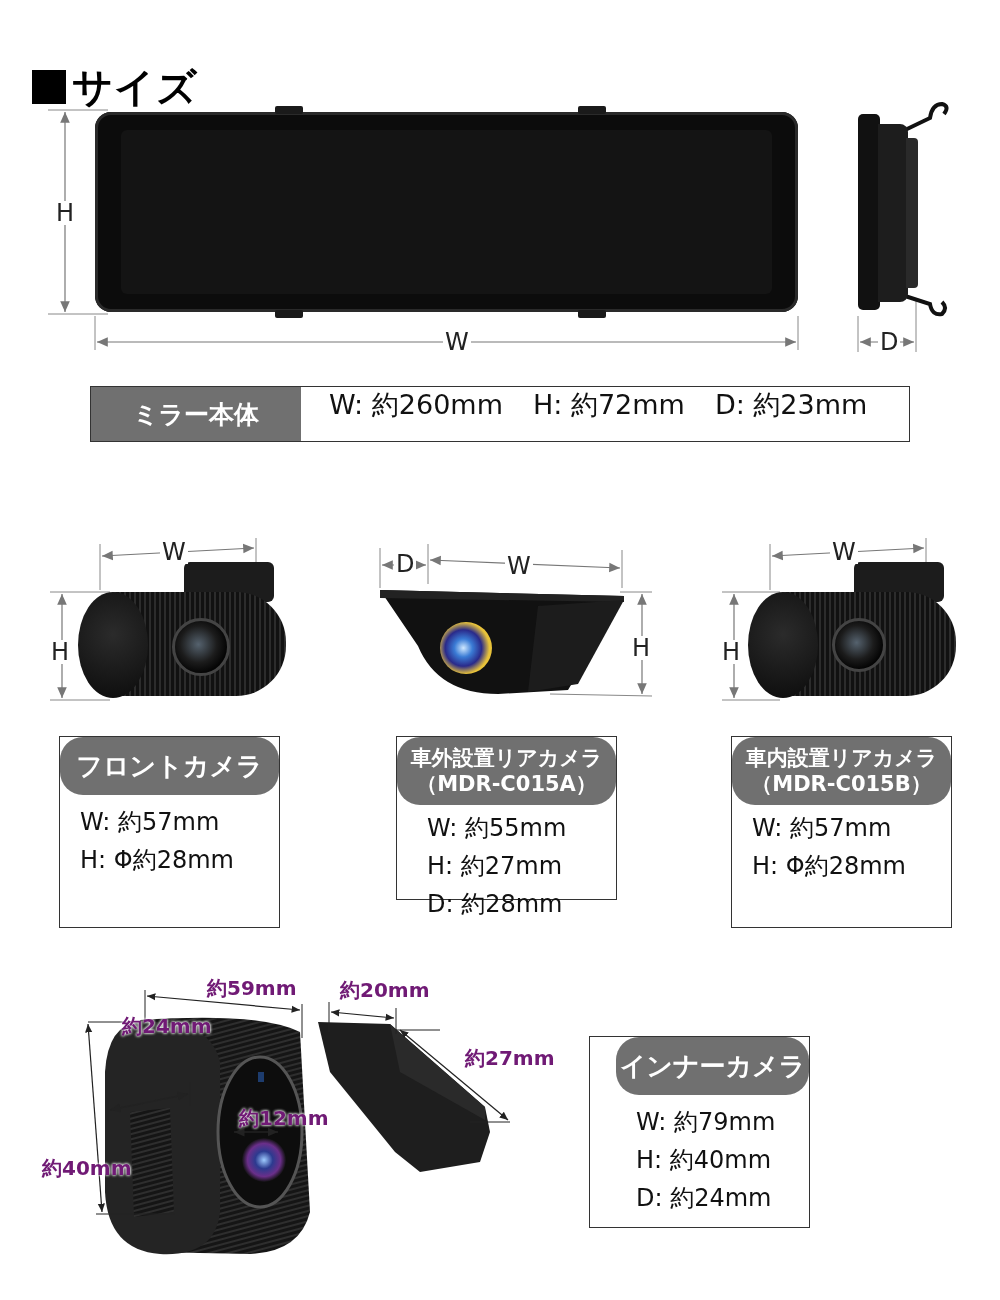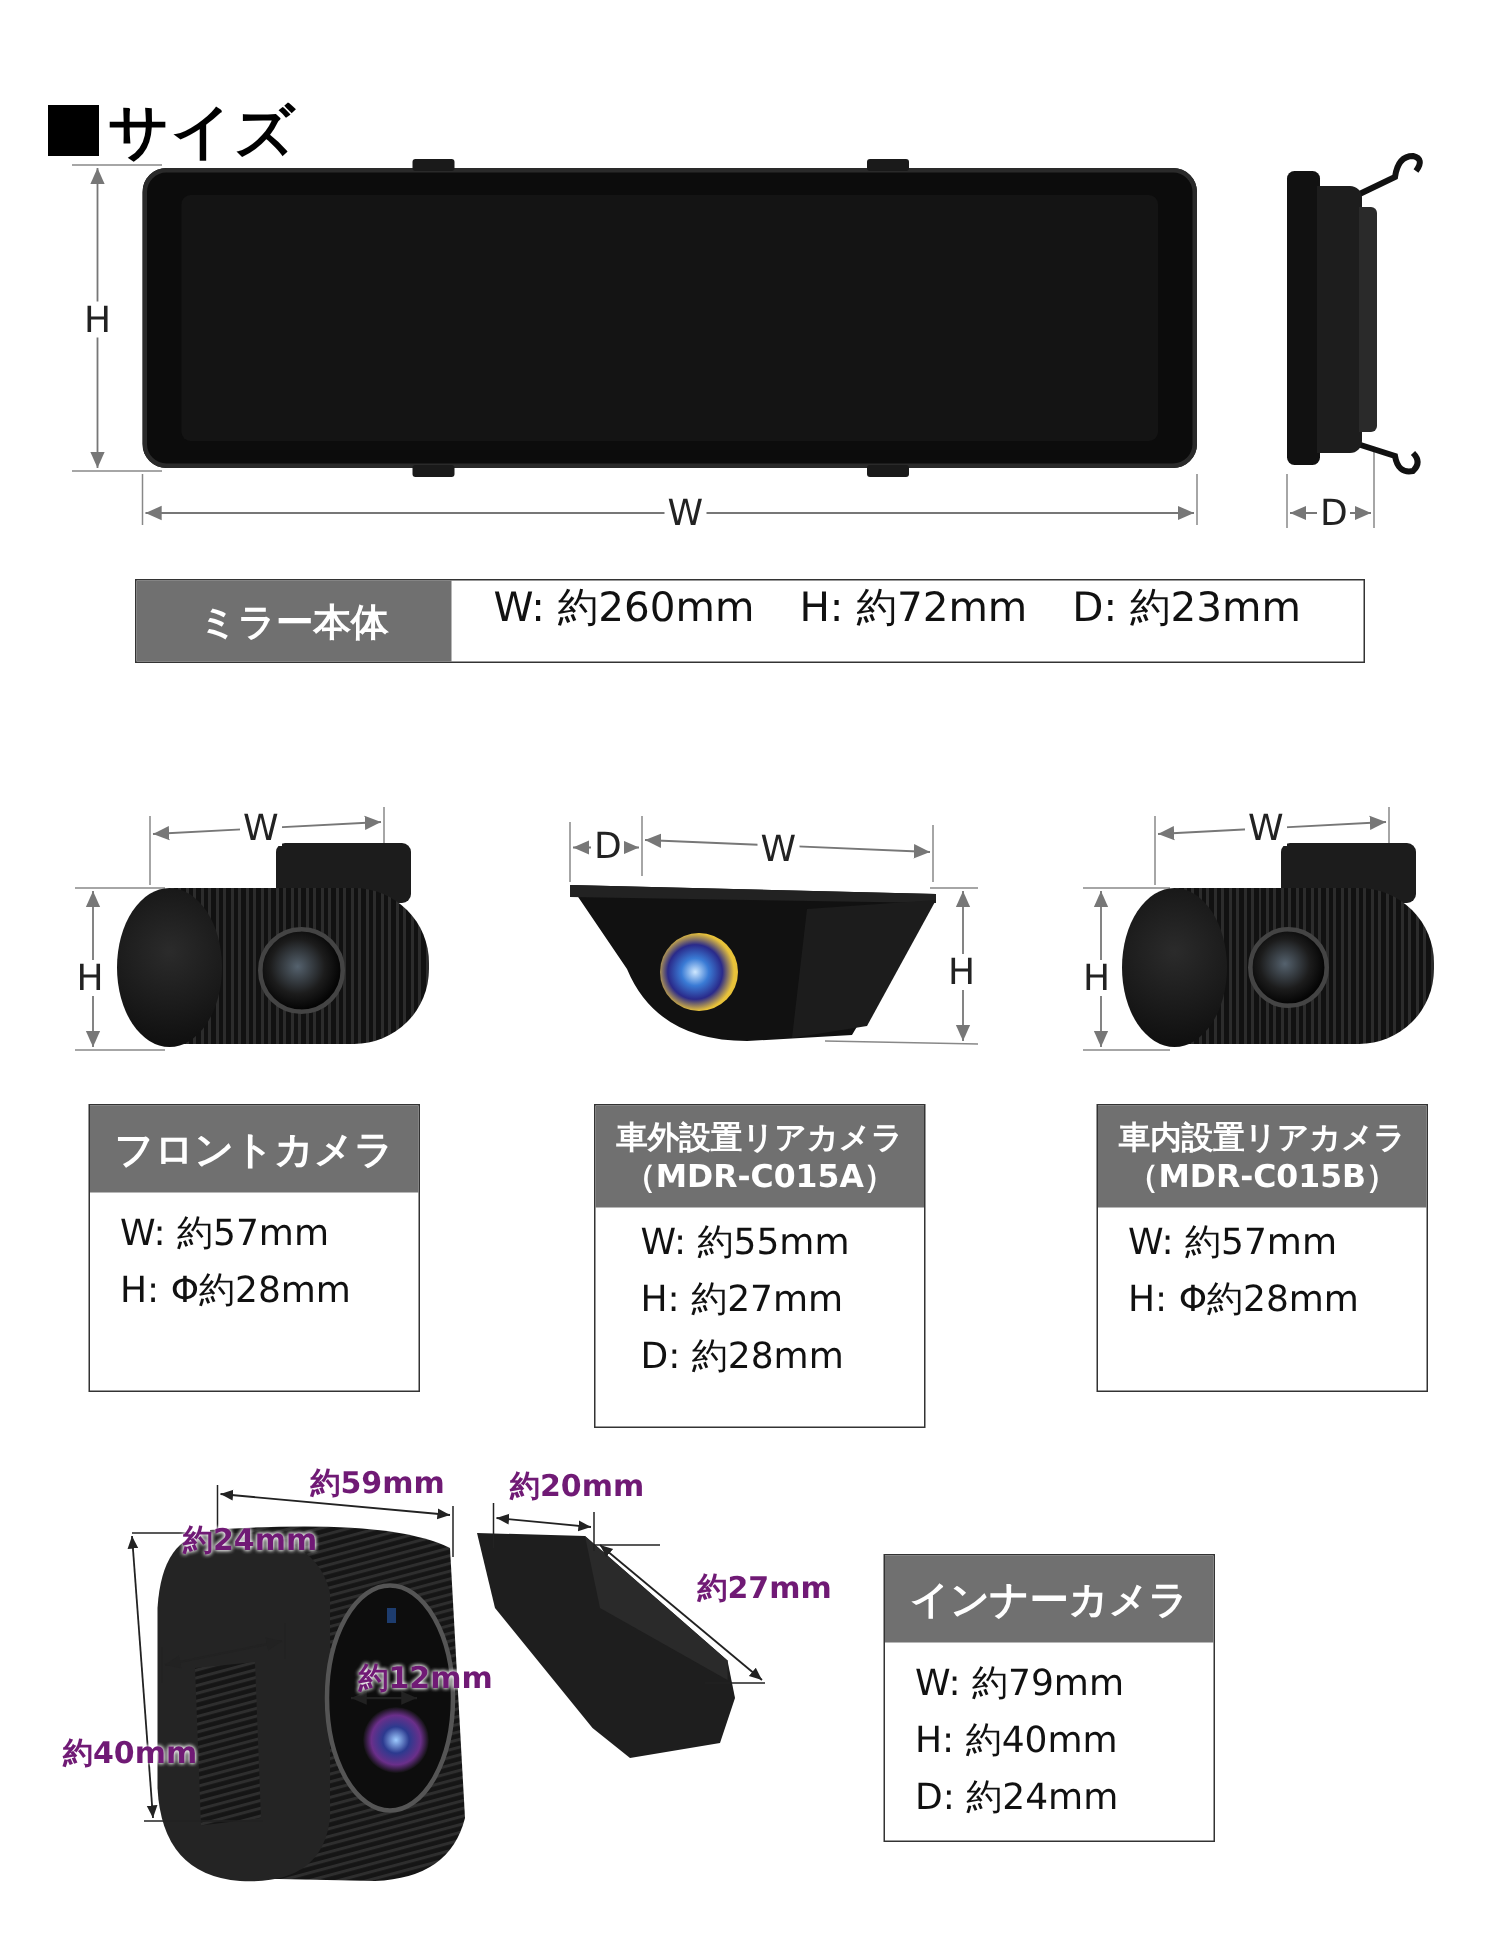--- a/index.html
+++ b/index.html
@@ -17,21 +17,21 @@
     
     .dim-label { font-size: 24px; color: #222; background: #fff; padding: 0 2px; font-family: "DejaVu Sans", sans-serif; line-height: 1; }
     .dim-label.bold { font-weight: bold; background: transparent; font-size: 20px; color: #701a75; text-shadow: 0 0 3px #fff, 0 0 3px #fff; }
 
     
     .spec-wide { left: 90px; top: 386px; width: 820px; height: 56px; border: 1.5px solid #333; display: flex; }
     .spec-wide .head { width: 210px; background: #707070; color: #fff; font-weight: bold; font-size: 25px; display: flex; align-items: center; justify-content: center; font-family: "DejaVu Sans", sans-serif; }
     .spec-wide .vals { flex: 1; display: flex; align-items: flex-start; padding-left: 28px; gap: 30px; font-size: 27px; font-family: "DejaVu Sans", sans-serif; }
 
     .spec-box { border: 1.5px solid #333; background: #fff; }
-    .spec-box .head { background: #707070; color: #fff; font-weight: bold; text-align: center; font-family: "DejaVu Sans", sans-serif; display: flex; flex-direction: column; justify-content: center; }
+    .spec-box .head { background: #707070; color: #fff; font-weight: bold; text-align: center; font-family: "DejaVu Sans", sans-serif; display: flex; flex-direction: column; justify-content: center; border-radius: 23px; }
     .spec-box .body { padding-left: 20px; font-size: 24px; font-family: "DejaVu Sans", sans-serif; line-height: 38px; padding-top: 8px; }
 
     
     .mirror { left: 95px; top: 112px; width: 703px; height: 200px; background: #0c0c0c; border-radius: 16px; box-shadow: inset 0 0 0 3px #2a2a2a; }
     .mirror .screen { position: absolute; left: 26px; top: 18px; right: 26px; bottom: 18px; background: #141414; border-radius: 6px; }
     .tab { position: absolute; width: 28px; height: 8px; background: #1a1a1a; border-radius: 2px; }
 
     .mirror-side { left: 858px; top: 114px; width: 22px; height: 196px; background: #111; border-radius: 5px; }
     .mirror-side2 { left: 878px; top: 124px; width: 30px; height: 178px; background: #1d1d1d; border-radius: 0 8px 8px 0; }
     .mirror-side3 { left: 906px; top: 138px; width: 12px; height: 150px; background: #2a2a2a; border-radius: 0 4px 4px 0; }
@@ -170,21 +170,21 @@
 <div class="abs spec-box" style="left:59px;top:736px;width:221px;height:192px;">
   <div class="head" style="height:58px;font-size:26px;">
     <span>フロントカメラ</span>
   </div>
   <div class="body">
     <div>W: 約57mm</div>
     <div>H: Φ約28mm</div>
   </div>
 </div>
 
-<div class="abs spec-box" style="left:396px;top:736px;width:221px;height:216px;">
+<div class="abs spec-box" style="left:396px;top:736px;width:221px;height:164px;">
   <div class="head" style="height:68px;font-size:21px;line-height:26px;">
     <span>車外設置リアカメラ</span>
     <span>（MDR-C015A）</span>
   </div>
   <div class="body" style="padding-left:30px;padding-top:4px;">
     <div>W: 約55mm</div>
     <div>H: 約27mm</div>
     <div>D: 約28mm</div>
   </div>
 </div>
@@ -259,21 +259,21 @@
   <line x1="88" y1="64" x2="102" y2="252" stroke="#222" stroke-width="1.2" marker-start="url(#arr3)" marker-end="url(#arr3)"></line>
 </svg>
 
 <span class="abs dim-label bold" style="left:205px;top:978px;">約59mm</span>
 <span class="abs dim-label bold" style="left:338px;top:980px;">約20mm</span>
 <span class="abs dim-label bold" style="left:463px;top:1048px;">約27mm</span>
 <span class="abs dim-label bold" style="left:120px;top:1016px;">約24mm</span>
 <span class="abs dim-label bold" style="left:237px;top:1108px;">約12mm</span>
 <span class="abs dim-label bold" style="left:40px;top:1158px;">約40mm</span>
 
-<div class="abs spec-box" style="left:589px;top:1036px;width:221px;height:192px;">
+<div class="abs spec-box" style="left:589px;top:1036px;width:221px;height:192px;padding-left:26px;">
   <div class="head" style="height:58px;font-size:26px;">
     <span>インナーカメラ</span>
   </div>
   <div class="body">
     <div>W: 約79mm</div>
     <div>H: 約40mm</div>
     <div>D: 約24mm</div>
   </div>
 </div>
 

